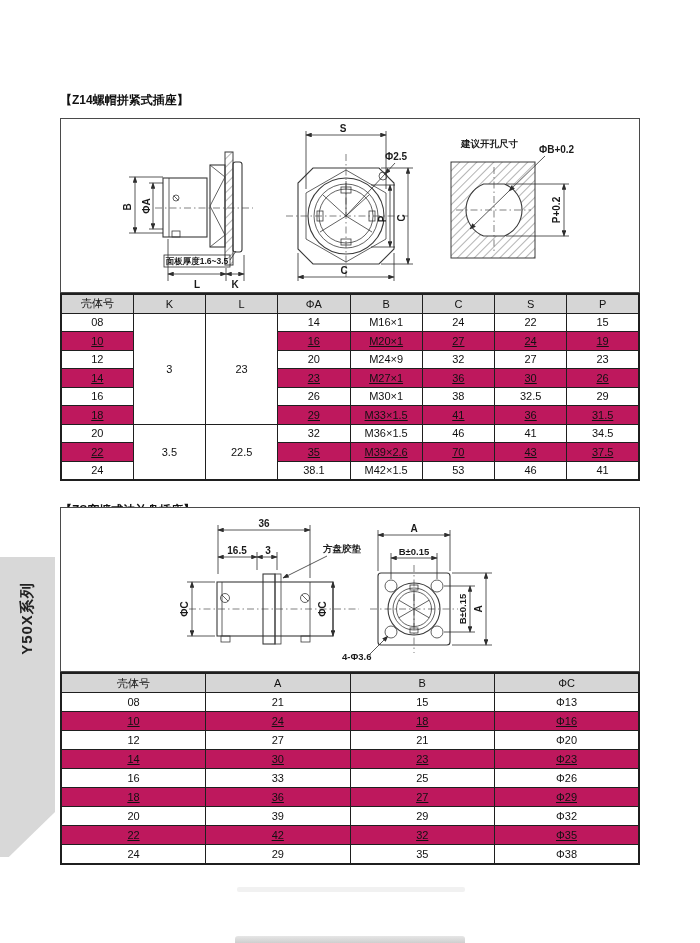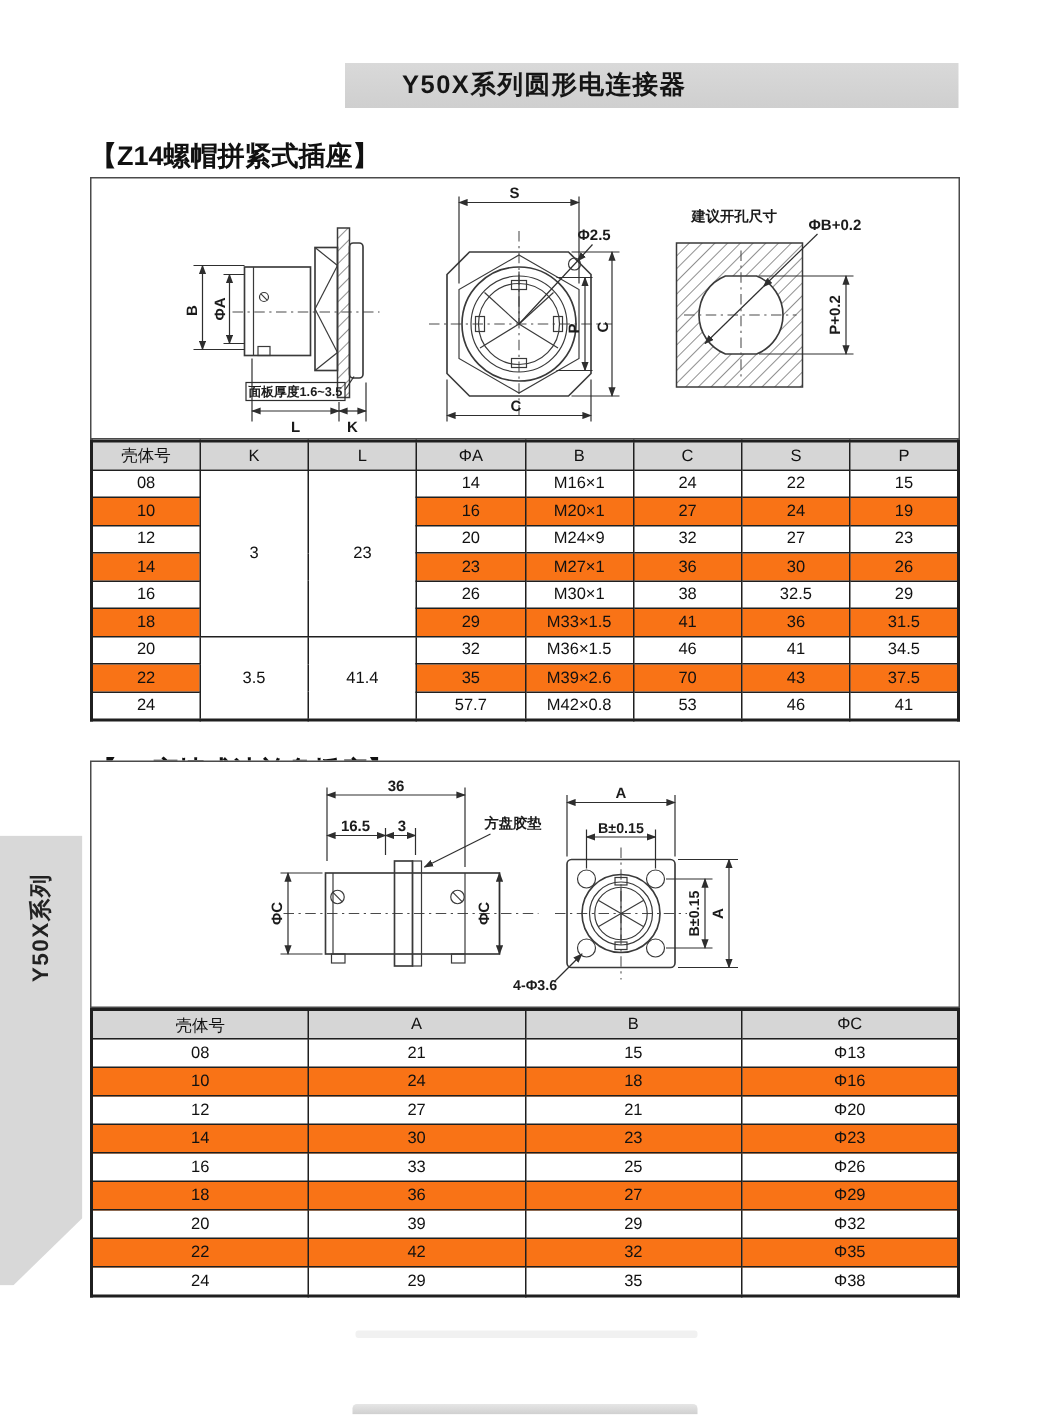--- a/index.html
+++ b/index.html
@@ -11,21 +11,21 @@
   .title-bar {
     position:absolute; left:230px; top:42px; width:409px; height:30px;
     background:linear-gradient(#d9d9d9,#cfcfcf);
   }
   .title-bar .ttl {
     display:block; padding-left:38px; line-height:30px;
     font-size:17px; font-weight:bold; color:#151515; letter-spacing:1px;
   }
   
   .sec-head {
-    position:absolute; left:60px; font-size:18px; font-weight:bold; color:#111;
+    position:absolute; left:60px; font-size:12px; font-weight:bold; color:#111;
   }
   #sec1 { top:92px; }
   #sec2 { top:502px; }
   
   .draw-box { position:absolute; left:60px; width:578px; border:1px solid #4a4a4a; background:#fff; }
   #box1 { top:118px; height:173px; }
   #box2 { top:507px; height:163px; }
   svg { display:block; }
   svg text { font-family:"Liberation Sans", sans-serif; font-weight:bold; fill:#1b1b1b; font-size:10px; }
   svg text.small { font-size:8.5px; }
@@ -39,21 +39,21 @@
           border:2px solid #1f1f1f; background:#fff; }
   #t1 { top:293px; }
   #t2 { top:672px; }
   th, td {
     border:1px solid #1f1f1f; text-align:center; vertical-align:middle;
     font-size:11px; font-weight:normal; color:#111; padding:0;
   }
   #t1 th, #t1 td { height:17.5px; }
   #t2 th, #t2 td { height:18px; }
   th { background:#d6d6d6; }
-  tr.shade td { background:#f97316; }
+  tr.shade td { background:#be185d;text-decoration:underline; }
   td.merged { background:#ffffff; }
   
   .side-tab {
     position:absolute; left:0; top:557px; width:55px; height:300px;
     background:#d8d8d8;
     clip-path:polygon(0 0, 100% 0, 100% 85%, 16% 100%, 0 100%);
   }
   .side-tab .vwrap {
     position:absolute; left:0; top:6px; width:55px; height:110px;
     display:flex; align-items:center; justify-content:center;
@@ -70,23 +70,20 @@
   .footer-bar {
     position:absolute; left:235px; top:936px; width:230px; height:7px;
     background:linear-gradient(#e6e6e6,#cfcfcf); border-radius:3px 3px 0 0;
   }
 </style>
 </head>
 <body>
 
 <div class="page">
 
-  <div class="title-bar">
-    <span class="ttl">Y50X系列圆形电连接器</span>
-  </div>
 
   <div class="sec-head" id="sec1">【Z14螺帽拼紧式插座】</div>
 
   <div class="draw-box" id="box1">
     <svg width="578" height="173" viewBox="0 0 578 173">
       <defs>
         <marker id="m1" markerWidth="8" markerHeight="6" refX="7.2" refY="3" orient="auto-start-reverse">
           <path d="M0,0 L8,3 L0,6 Z" fill="#2e2e2e"></path>
         </marker>
         <pattern id="hatch1" width="6" height="6" patternUnits="userSpaceOnUse" patternTransform="rotate(45)">
@@ -267,39 +264,39 @@
           <td>18</td>
           <td>29</td>
           <td>M33×1.5</td>
           <td>41</td>
           <td>36</td>
           <td>31.5</td>
         </tr>
         <tr>
           <td>20</td>
           <td class="merged" rowspan="3">3.5</td>
-          <td class="merged" rowspan="3">41.4</td>
+          <td class="merged" rowspan="3">22.5</td>
           <td>32</td>
           <td>M36×1.5</td>
           <td>46</td>
           <td>41</td>
           <td>34.5</td>
         </tr>
         <tr class="shade">
           <td>22</td>
           <td>35</td>
           <td>M39×2.6</td>
           <td>70</td>
           <td>43</td>
           <td>37.5</td>
         </tr>
         <tr>
           <td>24</td>
-          <td>57.7</td>
-          <td>M42×0.8</td>
+          <td>38.1</td>
+          <td>M42×1.5</td>
           <td>53</td>
           <td>46</td>
           <td>41</td>
         </tr>
       </tbody>
   </table>
 
   <div class="sec-head" id="sec2">【ZS穿墙式法兰盘插座】</div>
 
   <div class="draw-box" id="box2">

